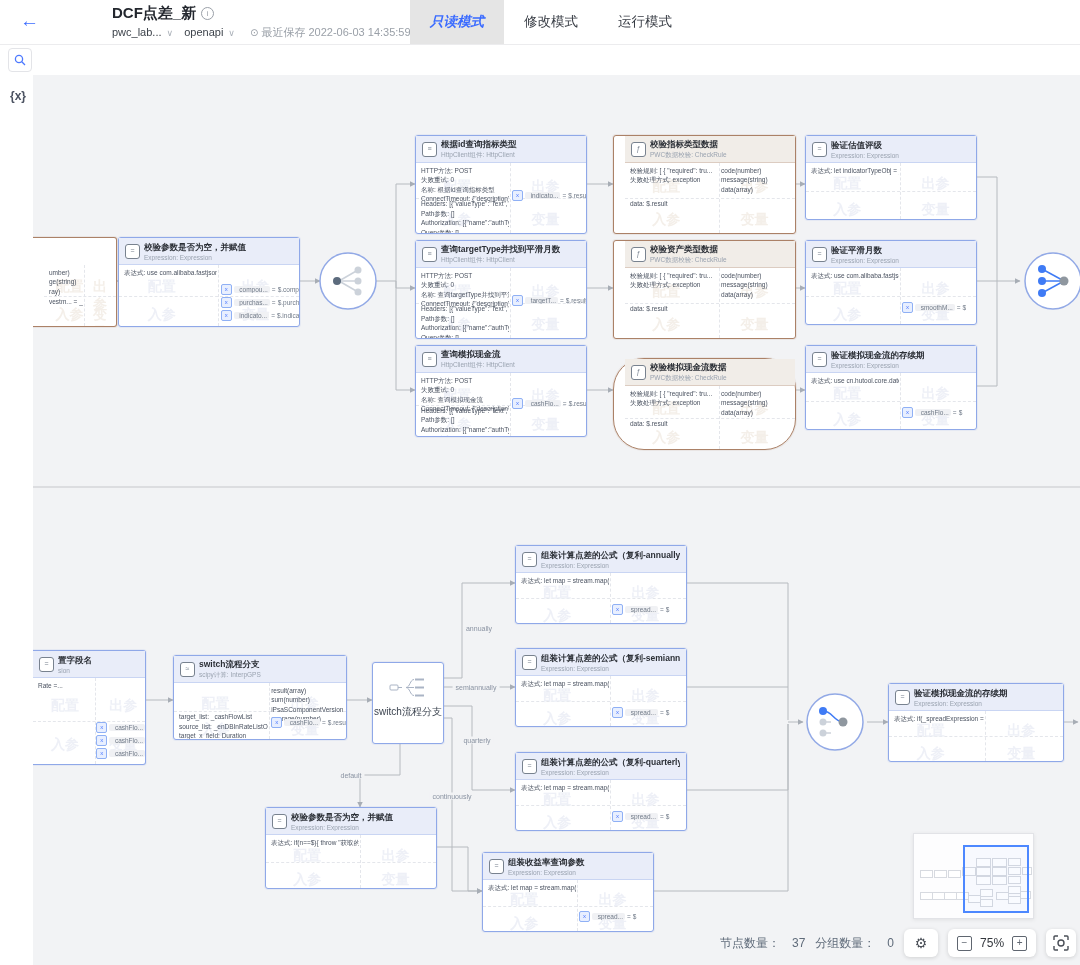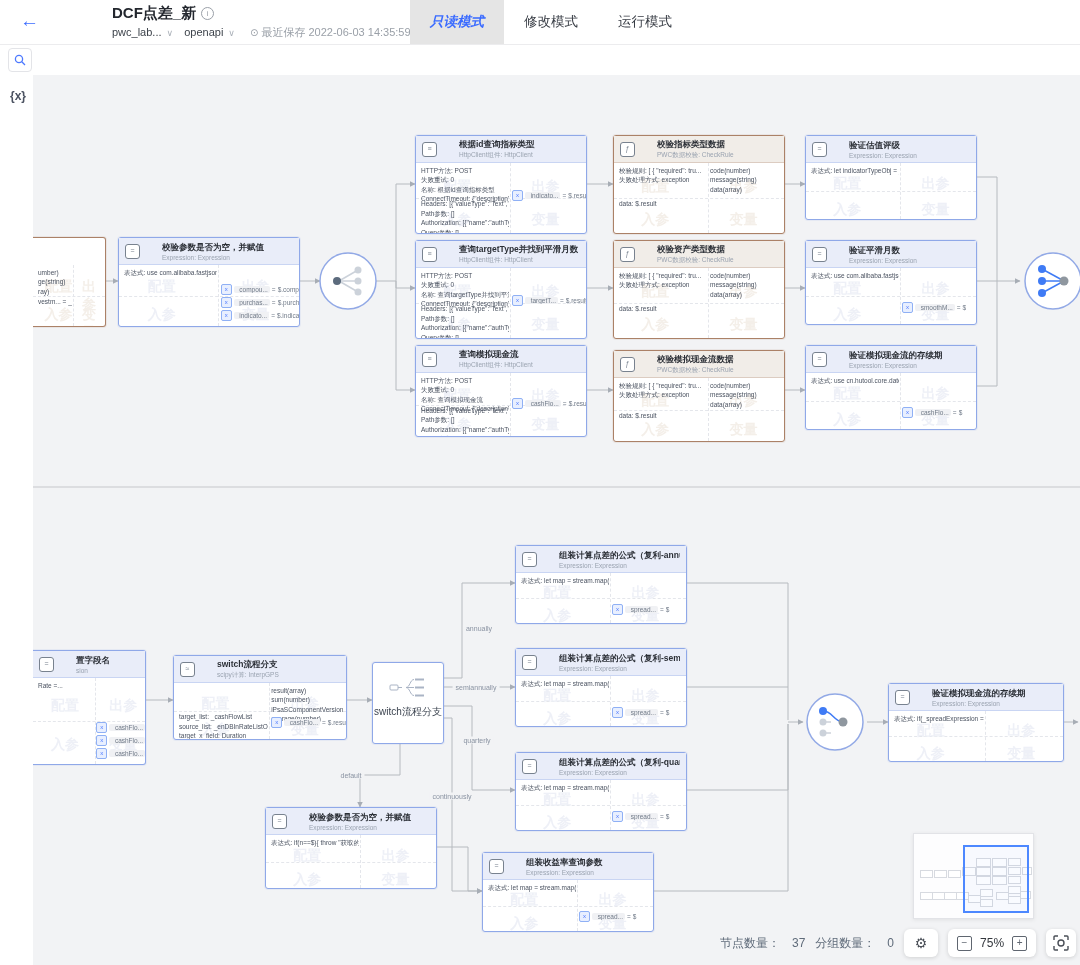--- a/index.html
+++ b/index.html
@@ -21,23 +21,23 @@
   .toolbar{position:absolute;left:0;top:44px;right:0;height:31px;background:#fff;z-index:5;}
   .search-btn{position:absolute;left:8px;top:4px;width:22px;height:22px;border:1px solid #e3e4e8;border-radius:4px;background:#fff;display:flex;align-items:center;justify-content:center;cursor:pointer;}
   .left-rail{position:absolute;left:0;top:75px;width:33px;bottom:0;background:#fff;z-index:5;}
   .var-x{position:absolute;left:10px;top:14px;font-size:12px;font-weight:bold;color:#4a5160;cursor:pointer;}
   
   .canvas-bg{position:absolute;left:33px;top:75px;right:0;bottom:0;background:#f2f3f5;z-index:0;}
   .section-divider{position:absolute;left:33px;right:0;top:486px;height:2px;background:#dcddE0;z-index:1;}
   #edge-svg{position:absolute;left:0;top:0;z-index:1;}
   
   .node{position:absolute;background:#fff;border:1px solid #8fa8e8;border-radius:3px;z-index:2;box-shadow:0 0 0 1px rgba(143,168,232,.12);}
-  .node.check{border-color:#ab8167;box-shadow:0 0 0 1px rgba(171,129,103,.12);}
+  .node.check{border-color:#ab8167;box-shadow:0 0 0 1px rgba(171,129,103,.12);padding-left:11px;}
   .node.truncated{border-left:none;border-radius:0 3px 3px 0;}
-  .node-header{height:26px;background:#e9edf9;display:flex;align-items:center;padding:0 6px;gap:22px;border-bottom:1px solid rgba(143,168,232,.35);overflow:hidden;}
+  .node-header{height:26px;background:#e9edf9;display:flex;align-items:center;padding:0 6px;gap:4px;border-bottom:1px solid rgba(143,168,232,.35);overflow:hidden;}
   .node.check .node-header{background:#f1ede8;border-bottom:1px solid rgba(171,129,103,.3);}
   .node-icon{flex:0 0 13px;width:13px;height:13px;border:1px solid #78828f;border-radius:3px;font-size:7px;line-height:12px;text-align:center;color:#78828f;background:#fff;}
   .nh-text{overflow:hidden;}
   .node-title{font-size:8.5px;font-weight:bold;color:#2b2f36;white-space:nowrap;overflow:hidden;}
   .node-sub{font-size:6.5px;color:#9aa3b0;white-space:nowrap;overflow:hidden;}
   .node-body{position:relative;height:calc(100% - 27px);overflow:hidden;}
   .qdiv-v{position:absolute;left:55%;top:0;bottom:0;border-left:1px dashed #e4e6eb;}
   .qdiv-h{position:absolute;left:0;right:0;top:50%;border-top:1px dashed #e4e6eb;}
   .wm{position:absolute;font-size:14px;font-weight:bold;color:#eef0f7;pointer-events:none;}
   .node.check .wm{color:#f4efe9;}
@@ -393,21 +393,21 @@
           <div class="chips mid-right">
             <div class="chip-row">
               <span class="chip-ic">x</span>
               <span class="chip-n">_cashFlo...</span>
               <span>=</span>
               <span class="chip-v">$.result.dat...</span>
             </div>
           </div>
         </div>
       </div>
-      <div class="node check" style="left: 613px; top: 350px; width: 170px; height: 90px;">
+      <div class="node check" style="left: 613px; top: 358px; width: 170px; height: 90px; border-radius: 31px;">
         <div class="node-header">
           <span class="node-icon">ƒ</span>
     <div class="nh-text">
             <div class="node-title">校验模拟现金流数据</div>
     <div class="node-sub">PWC数据校验: CheckRule</div>
           </div>
         </div>
         <div class="node-body">
           <span class="qdiv-v"></span>
           <span class="qdiv-h"></span>

